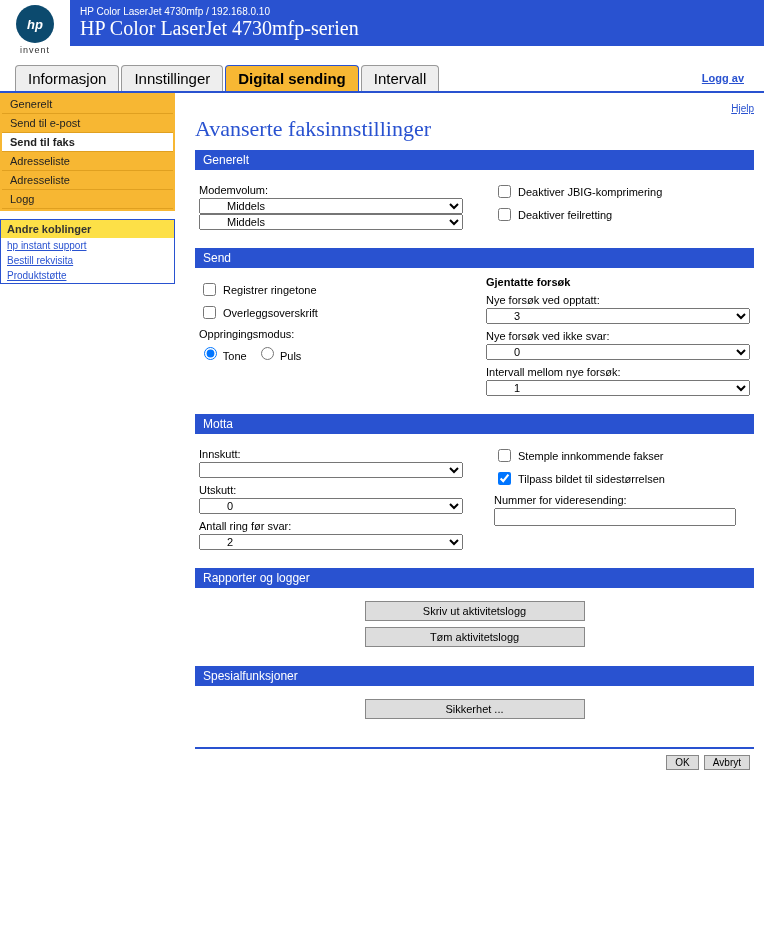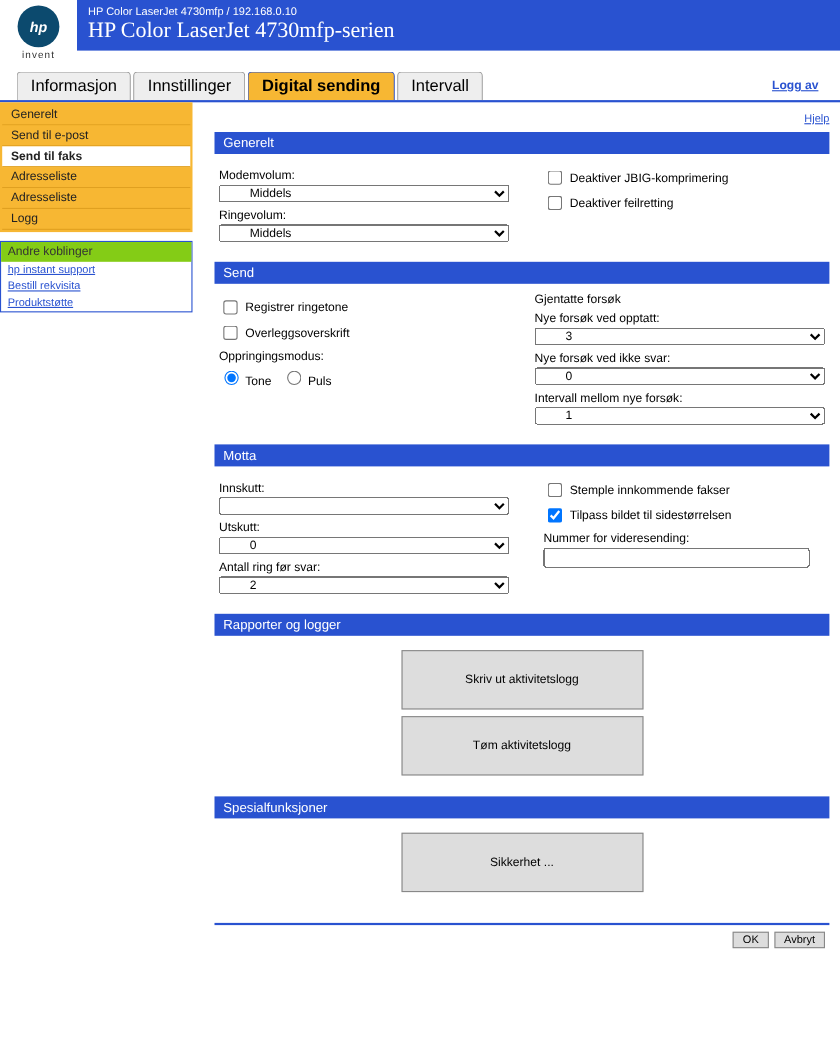--- a/index.html
+++ b/index.html
@@ -97,23 +97,23 @@
   }
   .side-nav-item.active {
     background: #fff;
     font-weight: bold;
   }
   .side-box {
     margin-top: 8px;
     border: 1px solid #2952d0;
   }
   .side-box-title {
-    background: #84cc16;
+    background: #fde047;
     padding: 3px 6px;
-    font-weight: normal;
+    font-weight: bold;
     color: #333;
   }
   .side-link {
     display: block;
     padding: 2px 6px;
     color: #2952d0;
     text-decoration: underline;
     cursor: pointer;
     font-size: 10px;
   }
@@ -153,28 +153,28 @@
     width: 264px;
     font-size: 11px;
     padding-left: 23px;
   }
   input[type="text"].wide {
     width: 234px;
     font-size: 11px;
   }
   .chk-row { margin: 4px 0; display: flex; align-items: center; gap: 4px; }
   .radio-row { margin: 4px 0; }
-  .bold { font-weight: normal; }
+  .bold { font-weight: bold; }
   .btn-gray {
     display: block;
     width: 220px;
     text-align: center;
     background: #ddd;
     border: 1px solid #888;
-    padding: 20px 0;
+    padding: 3px 0;
     margin: 3px 0;
     cursor: pointer;
     font-size: 11px;
   }
   .btn-row-center {
     display: flex;
     flex-direction: column;
     align-items: center;
     padding: 10px 0;
   }
@@ -232,29 +232,29 @@
     <div class="side-box">
       <div class="side-box-title">Andre koblinger</div>
       <a class="side-link">hp instant support</a>
       <a class="side-link">Bestill rekvisita</a>
       <a class="side-link">Produktstøtte</a>
     </div>
   </div>
 
   <div class="main">
     <div class="help">Hjelp</div>
+    <div class="page-title">Avanserte faksinnstillinger</div>
 
     <div class="section-bar">Generelt</div>
     <div class="section-body">
       <div class="col">
         <div class="field-label">Modemvolum:</div>
         <select class="wide">
           <option>Middels</option>
         </select>
-        <div class="field-label">Ringevolum:</div>
         <select class="wide">
           <option>Middels</option>
         </select>
       </div>
       <div class="col">
         <div class="chk-row">
           <input type="checkbox" style="">
           <span>Deaktiver JBIG-komprimering</span>
         </div>
         <div class="chk-row">

